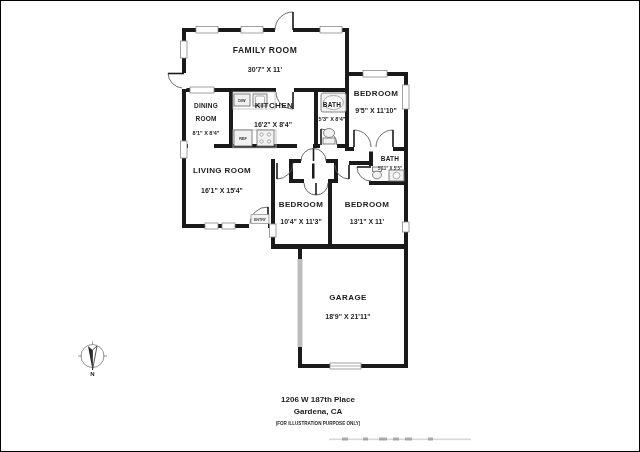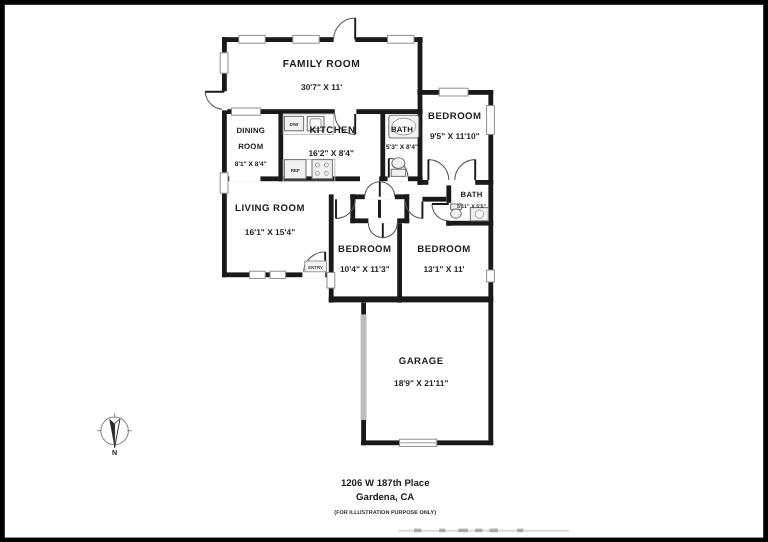--- a/index.html
+++ b/index.html
@@ -1,18 +1,18 @@
 <!DOCTYPE html>
 <html><head>
 <meta charset="utf-8">
 <style>
   html,body{margin:0;padding:0;background:#fff;}
   .canvas{
     position:relative;width:640px;height:452px;background:#ffffff;
-    box-sizing:border-box;border:4px solid #000000;overflow:hidden;
+    box-sizing:border-box;border:1px solid #000000;overflow:hidden;
     font-family:"Liberation Sans", sans-serif;
   }
   svg{position:absolute;left:0;top:0;}
   .room-name{font:bold 8px "Liberation Sans",sans-serif;fill:#1c1c1c;letter-spacing:.4px;}
   .room-name-lg{font:bold 8.5px "Liberation Sans",sans-serif;fill:#1c1c1c;letter-spacing:.5px;}
   .room-name-sm{font:bold 6.5px "Liberation Sans",sans-serif;fill:#1c1c1c;letter-spacing:.2px;}
   .room-dims{font:bold 7px "Liberation Sans",sans-serif;fill:#222;}
   .room-dims-sm{font:bold 5.5px "Liberation Sans",sans-serif;fill:#222;}
   .room-dims-xs{font:bold 4.5px "Liberation Sans",sans-serif;fill:#333;}
   .appl-label{font:bold 3.8px "Liberation Sans",sans-serif;fill:#333;}

